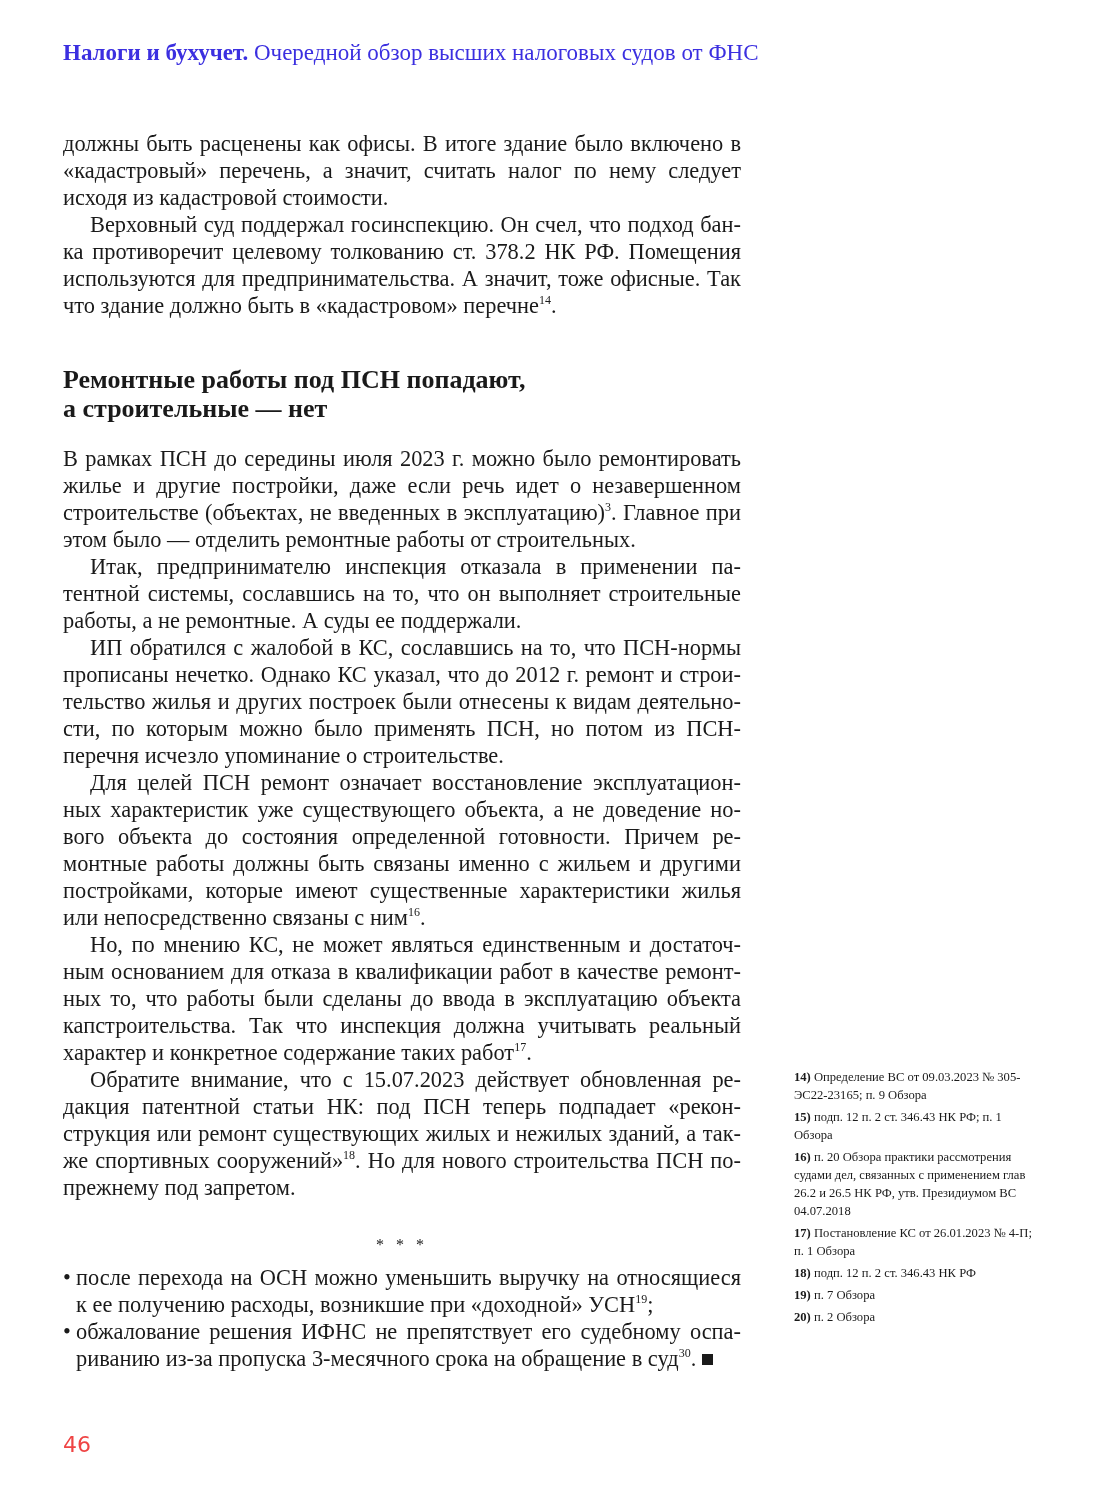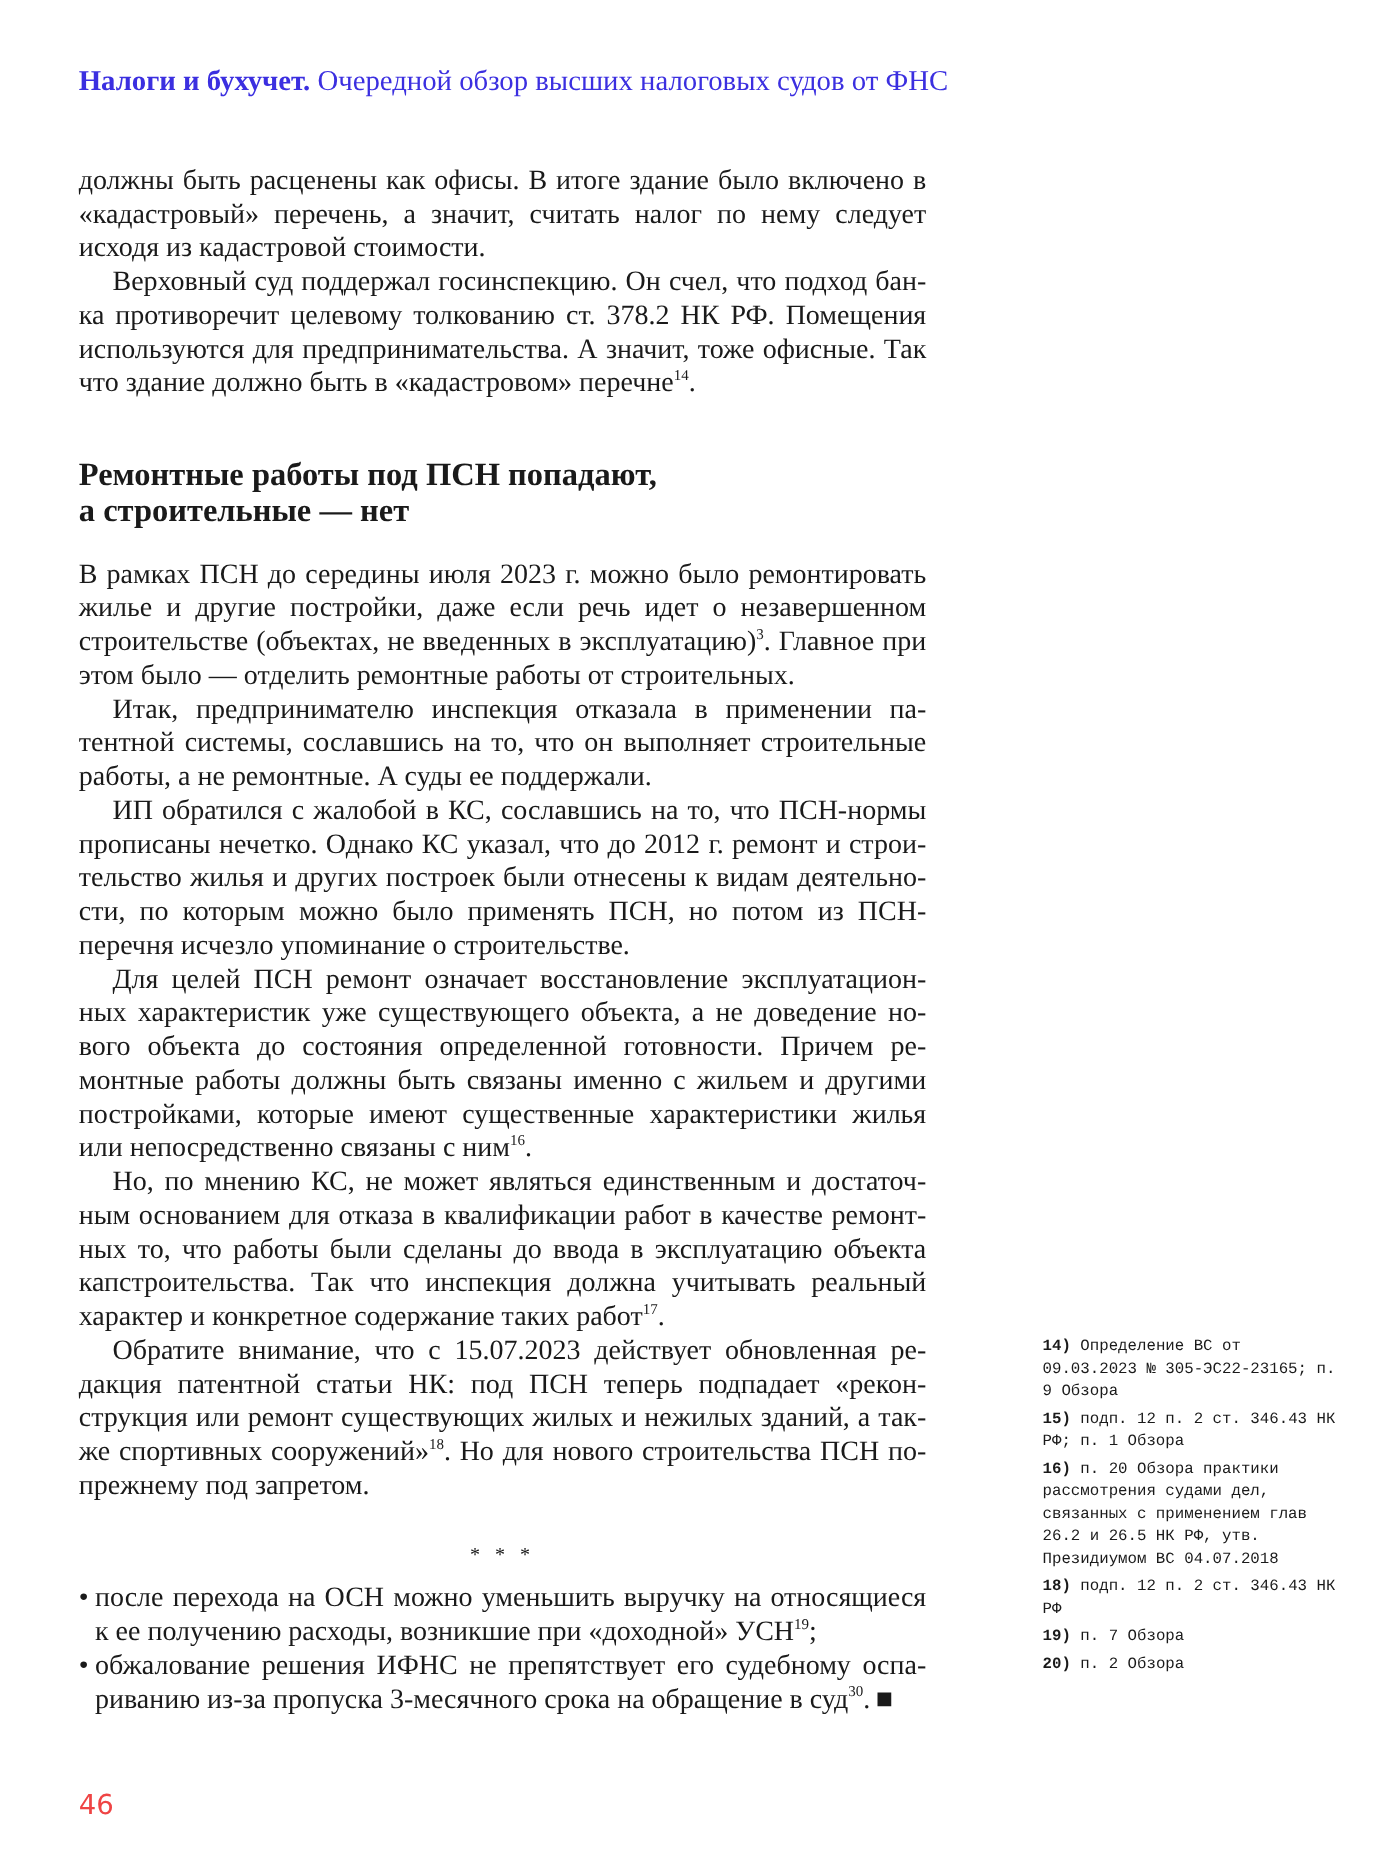--- a/index.html
+++ b/index.html
@@ -2,21 +2,21 @@
 <html><head>
 <meta charset="utf-8">
 <style>
   html, body { margin: 0; padding: 0; background: #ffffff; }
   body {
     width: 1104px; height: 1500px; position: relative; overflow: hidden;
     font-family: "DejaVu Serif", "Liberation Serif", serif;
     color: #1a1a1a;
   }
   .running-head {
-    position: absolute; left: 63px; top: 52px;
+    position: absolute; left: 63px; top: 40px;
     font-family: "Liberation Serif", serif;
     font-size: 23px; color: #3b2fe0; white-space: nowrap;
   }
   .running-head .rh-bold { font-weight: bold; }
   .main {
     position: absolute; left: 63px; top: 130px; width: 678px;
     font-family: "Liberation Serif", serif;
     font-size: 22.4px; line-height: 27px;
   }
   .main p { margin: 0; text-align: justify; hyphens: manual; }
@@ -27,22 +27,22 @@
     font-weight: bold; font-size: 26px; line-height: 29px;
     margin: 46px 0 22px 0;
   }
   .stars { text-align: center; font-size: 16px; margin: 30px 0 6px 0; letter-spacing: 4px; }
   .bullet-list { list-style: none; margin: 0; padding: 0; }
   .bullet-list li { position: relative; padding-left: 13px; text-align: justify; }
   .bullet-list li .bullet { position: absolute; left: 0; top: 0; }
   .end-mark { display: inline-block; width: 11px; height: 11px; background: #1a1a1a; margin-left: 6px; vertical-align: 1px; }
   .footnotes {
     position: absolute; left: 794px; top: 1068px; width: 240px;
-    font-family: Liberation Mono, monospace;
-    font-size: 12.6px; line-height: 18px; color: #1a1a1a; margin-left: 40px;
+    font-family: Liberation Serif, serif;
+    font-size: 12.6px; line-height: 18px; color: #1a1a1a;
   }
   .footnote { margin-bottom: 4px; }
   .footnote .fn-num { font-weight: bold; }
   .page-number {
     position: absolute; left: 63px; top: 1432px;
     font-family: "DejaVu Sans", sans-serif; font-size: 22px; color: #ef4444;
   }
 </style>
 </head>
 <body>
@@ -73,18 +73,19 @@
   <ul class="bullet-list">
     <li><span class="bullet">•</span><span>после перехода на ОСН можно уменьшить выручку на относящие­ся к ее получению расходы, возникшие при «доходной» УСН</span><sup>19</sup><span>;</span></li>
     <li><span class="bullet">•</span><span>обжалование решения ИФНС не препятствует его судебному оспа­риванию из-за пропуска 3-месячного срока на обращение в суд</span><sup>30</sup><span>.</span><span class="end-mark"></span></li>
   </ul>
 </div>
 
 <div class="footnotes">
   <div class="footnote"><span class="fn-num">14)</span> <span>Определение ВС от 09.03.2023 № 305-ЭС22-23165; п. 9 Обзора</span></div>
   <div class="footnote"><span class="fn-num">15)</span> <span>подп. 12 п. 2 ст. 346.43 НК РФ; п. 1 Обзора</span></div>
   <div class="footnote"><span class="fn-num">16)</span> <span>п. 20 Обзора практики рассмотрения судами дел, связанных с применением глав 26.2 и 26.5 НК РФ, утв. Президиумом ВС 04.07.2018</span></div>
+  <div class="footnote"><span class="fn-num">17)</span> <span>Постановление КС от 26.01.2023 № 4-П; п. 1 Обзора</span></div>
   <div class="footnote"><span class="fn-num">18)</span> <span>подп. 12 п. 2 ст. 346.43 НК РФ</span></div>
   <div class="footnote"><span class="fn-num">19)</span> <span>п. 7 Обзора</span></div>
   <div class="footnote"><span class="fn-num">20)</span> <span>п. 2 Обзора</span></div>
 </div>
 
 <div class="page-number">46</div>
 
 </body></html>

